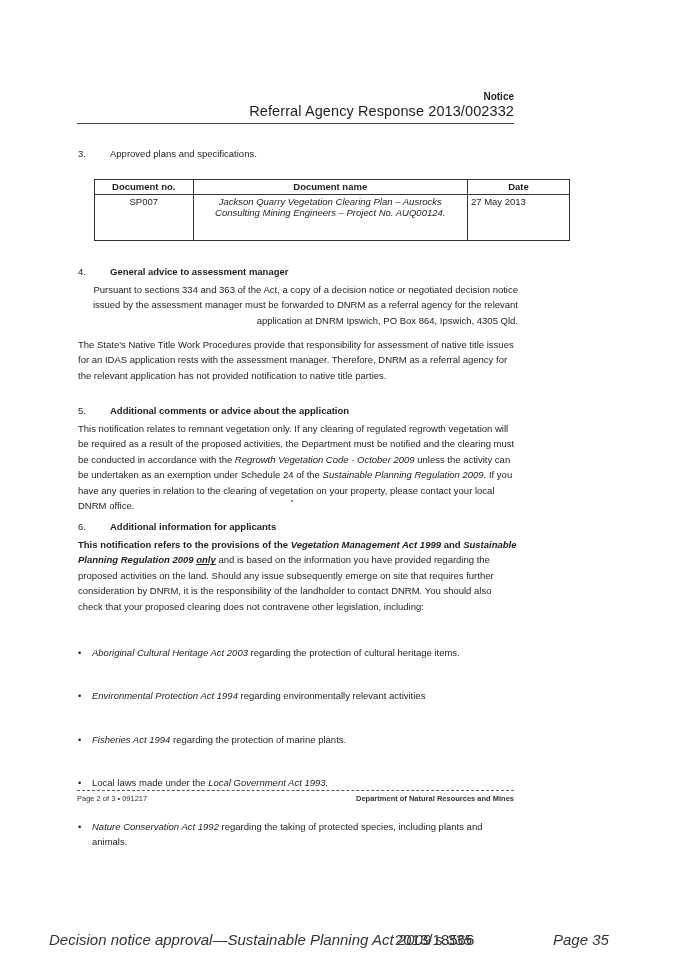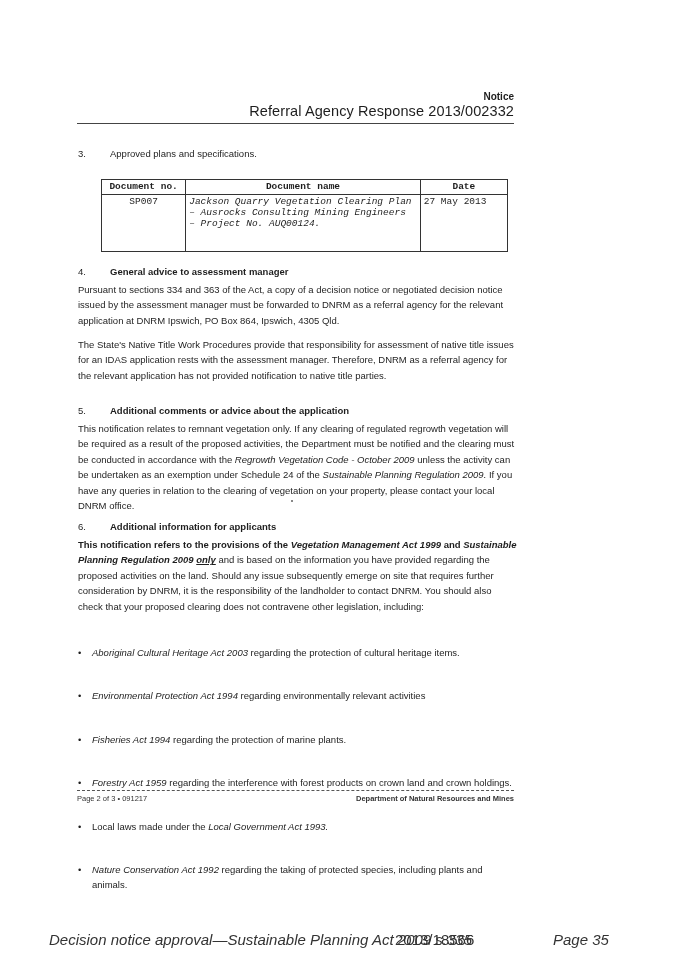--- a/index.html
+++ b/index.html
@@ -8,27 +8,27 @@
     font-family: "Liberation Sans", sans-serif; color: #1e1e1e;
   }
   .abs { position: absolute; }
   .hdr-notice { right: 161px; top: 91px; font-size: 10px; font-weight: bold; text-align: right; }
   .hdr-title { right: 161px; top: 103px; font-size: 14.5px; text-align: right; letter-spacing: 0.1px; }
   .hdr-rule { left: 77px; width: 437px; top: 123px; height: 0; border-top: 1px solid #444; }
   .sec-num { font-size: 9.5px; }
   .sec3-row { left: 78px; top: 148px; font-size: 9.5px; }
   .sec3-row .sec-label { position: absolute; left: 32px; white-space: nowrap; }
   table.docs {
-    position: absolute; left: 101px; top: 179px; width: 407px;
-    border-collapse: collapse; font-size: 9.5px; font-family: Liberation Mono, monospace;
+    position: absolute; left: 94px; top: 179px; width: 476px;
+    border-collapse: collapse; font-size: 9.5px;
   }
   table.docs th, table.docs td { border: 1px solid #333; padding: 1px 3px; vertical-align: top; }
   table.docs th { font-weight: bold; text-align: center; height: 12px; }
   table.docs td.c1 { text-align: center; width: 77px; }
-  table.docs td.c2 { font-style: italic; width: 227px; line-height: 11px; padding-bottom: 22px; }
+  table.docs td.c2 { font-style: italic; width: 227px; line-height: 11px; padding-bottom: 22px; text-align: center; }
   table.docs td.c3 { width: 80px; }
   .sec-head { left: 78px; font-size: 9.5px; font-weight: bold; white-space: nowrap; }
   .sec-head .n { font-weight: normal; display: inline-block; width: 32px; }
   .para { left: 78px; width: 440px; font-size: 9.5px; line-height: 15.4px; }
   .i { font-style: italic; }
   .bi { font-style: italic; font-weight: bold; }
   .u { text-decoration: underline; font-weight: bold; font-style: italic; }
   ul.acts { position: absolute; left: 78px; top: 617px; width: 440px; margin: 0; padding: 0; list-style: none; font-size: 9.5px; line-height: 15.4px; }
   ul.acts li { position: relative; padding-left: 14px; margin-top: 28px; }
   ul.acts li::before { content: "\2022"; position: absolute; left: 0; top: 0; }
@@ -63,39 +63,38 @@
       <td class="c1">SP007</td>
       <td class="c2">Jackson Quarry Vegetation Clearing Plan – Ausrocks Consulting Mining Engineers – Project No. AUQ00124.</td>
       <td class="c3">27 May 2013</td>
     </tr>
   </tbody>
 </table>
 
 <div class="abs sec-head" style="top:266px;">
   <span class="n">4.</span><span>General advice to assessment manager</span>
 </div>
-<div class="abs para" style="top:282px;">Pursuant to sections 334 and 363 of the Act, a copy of a decision notice or negotiated decision notice issued by the assessment manager must be forwarded to DNRM as a referral agency for the relevant application at DNRM Ipswich, PO Box 864, Ipswich, 4305 Qld.</div>
+<div class="abs para" style="top:282px;text-align:right;">Pursuant to sections 334 and 363 of the Act, a copy of a decision notice or negotiated decision notice issued by the assessment manager must be forwarded to DNRM as a referral agency for the relevant application at DNRM Ipswich, PO Box 864, Ipswich, 4305 Qld.</div>
 <div class="abs para" style="top:337px;">The State's Native Title Work Procedures provide that responsibility for assessment of native title issues for an IDAS application rests with the assessment manager.  Therefore, DNRM as a referral agency for the relevant application has not provided notification to native title parties.</div>
 
 <div class="abs sec-head" style="top:405px;">
   <span class="n">5.</span><span>Additional comments or advice about the application</span>
 </div>
 <div class="abs para" style="top:421px;"><span>This notification relates to remnant vegetation only. If any clearing of regulated regrowth vegetation will be required as a result of the proposed activities, the Department must be notified and the clearing must be conducted in accordance with the </span><span class="i">Regrowth Vegetation Code - October 2009</span><span> unless the activity can be undertaken as an exemption under Schedule 24 of the </span><span class="i">Sustainable Planning Regulation 2009.</span><span>  If you have any queries in relation to the clearing of vegetation on your property, please contact your local DNRM office.</span></div>
 <div class="abs dot"></div>
 
 <div class="abs sec-head" style="top:521px;">
   <span class="n">6.</span><span>Additional information for applicants</span>
 </div>
 <div class="abs para" style="top:537px;"><span style="font-weight:bold">This notification refers to the provisions of the </span><span class="bi">Vegetation Management Act 1999</span><span style="font-weight:bold"> and </span><span class="bi">Sustainable Planning Regulation 2009</span><span> </span><span class="u">only</span><span> and is based on the information you have provided regarding the proposed activities on the land.  Should any issue subsequently emerge on site that requires further consideration by DNRM, it is the responsibility of the landholder to contact DNRM.  You should also check that your proposed clearing does not contravene other legislation, including:</span></div>
 
 <ul class="acts">
   <li><span></span><span class="i">Aboriginal Cultural Heritage Act 2003</span><span> regarding the protection of cultural heritage items.</span></li>
   <li><span></span><span class="i">Environmental Protection Act 1994</span><span> regarding environmentally relevant activities</span></li>
   <li><span></span><span class="i">Fisheries Act 1994</span><span> regarding the protection of marine plants.</span></li>
-  <li><span></span><span class="i">Forestry Act 1959</span><span> regarding the interference with forest products on crown land and crown holdings.</span></li>
   <li><span>Local laws made under the </span><span class="i">Local Government Act 1993.</span><span></span></li>
   <li><span></span><span class="i">Nature Conservation Act 1992</span><span> regarding the taking of protected species, including plants and animals.</span></li>
 </ul>
 
 <div class="abs foot-rule"></div>
 <div class="abs foot-left">Page 2 of 3 • 091217</div>
 <div class="abs foot-right">Department of Natural Resources and Mines</div>
 
 <div class="abs bottom-strip" style="left:49px;">Decision notice approval—Sustainable Planning Act 2009 s.335</div>
 <div class="abs bottom-strip" style="left:395px; font-style:normal;">2013/18566</div>

